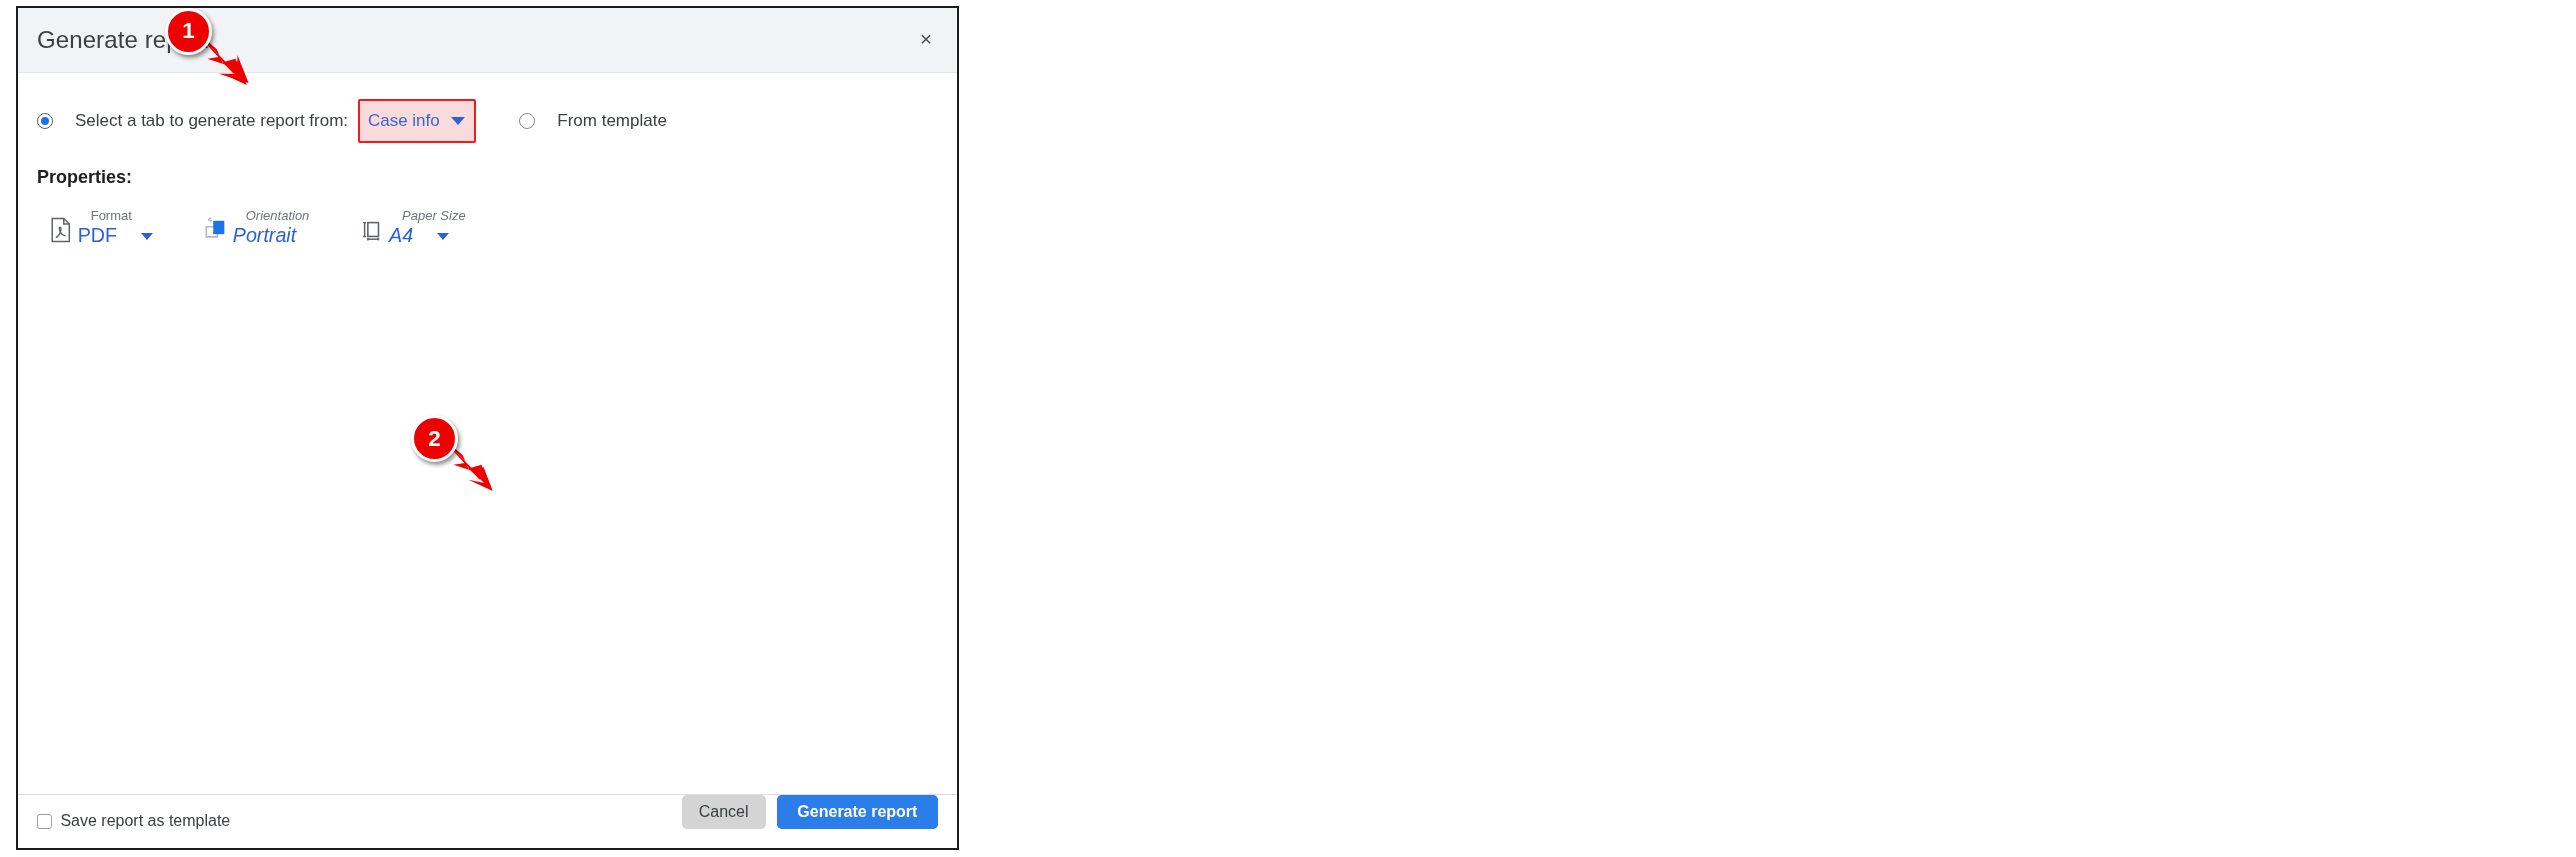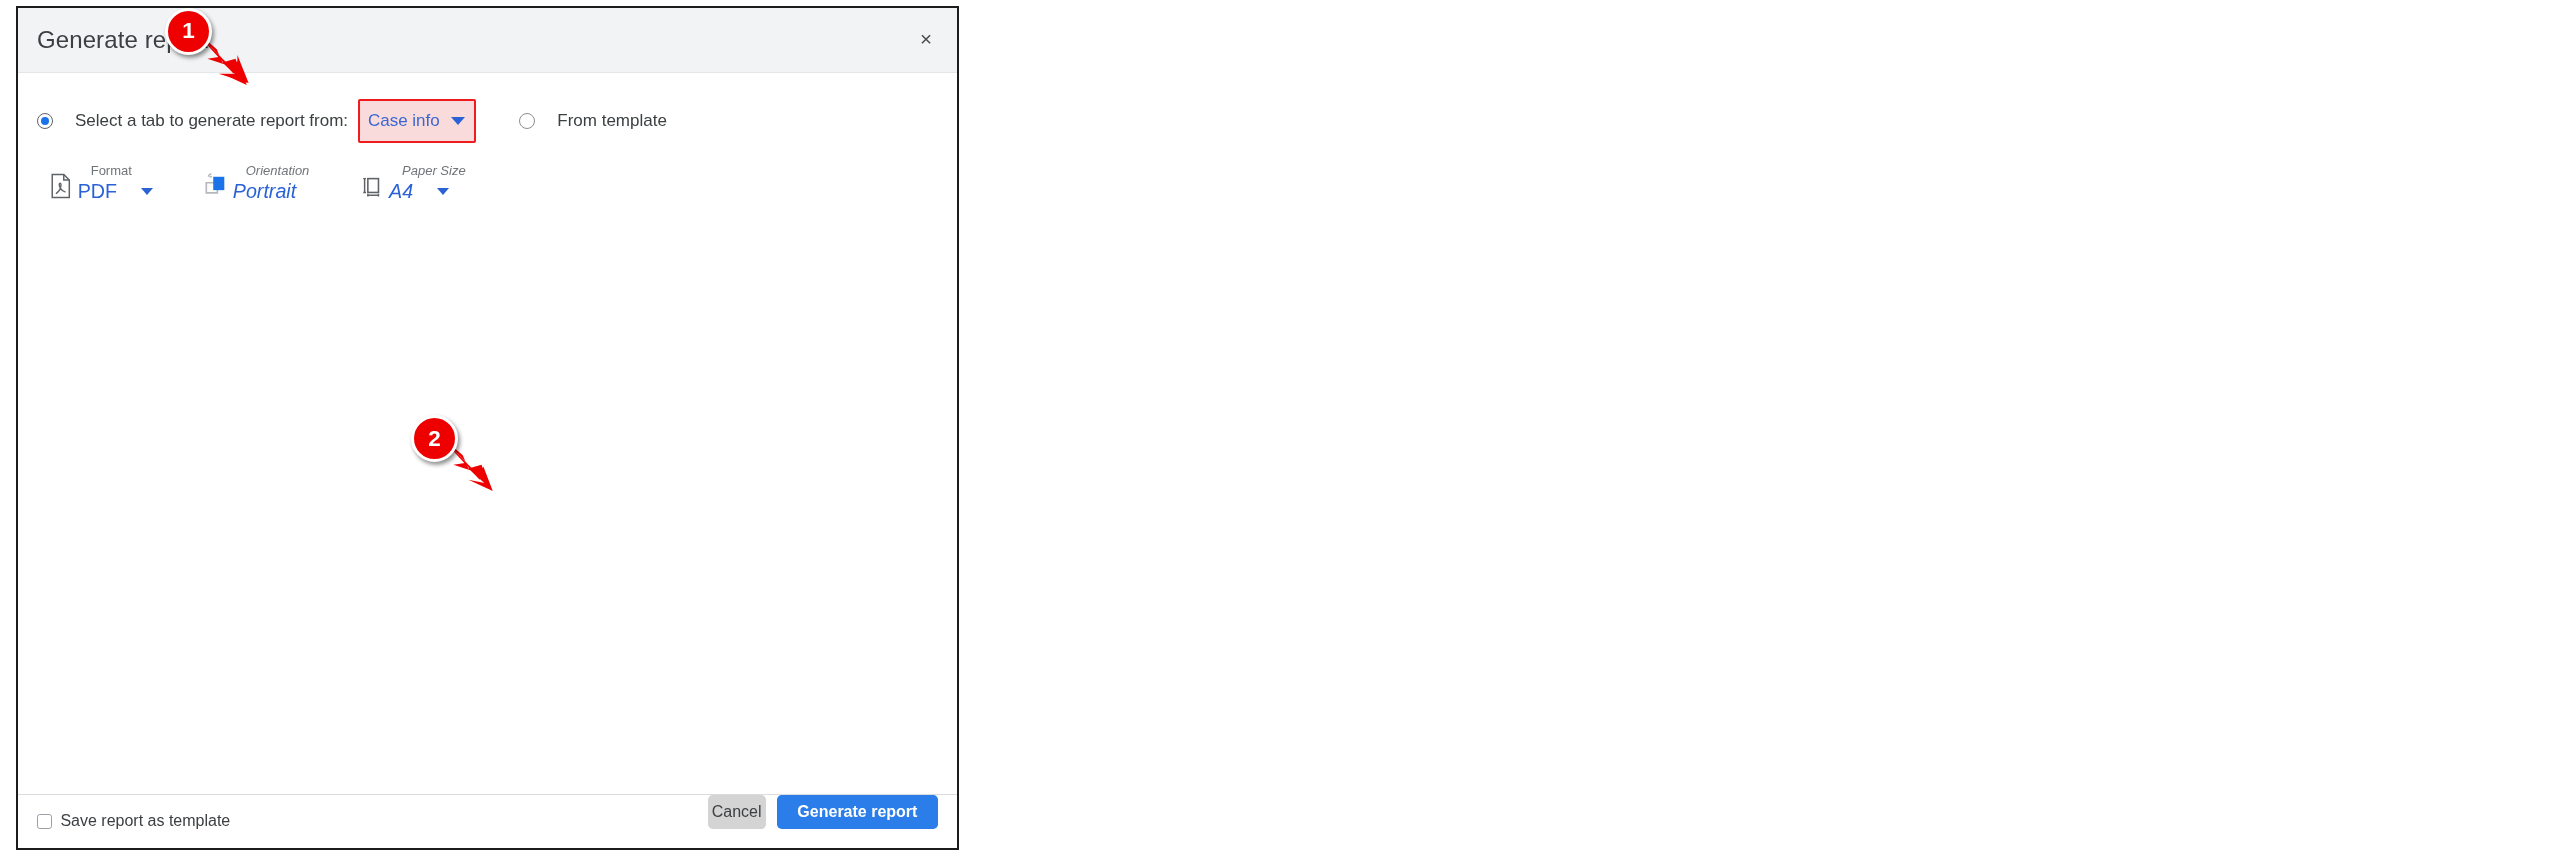--- a/index.html
+++ b/index.html
@@ -247,21 +247,21 @@
   }
   .footer-spacer { flex: 1 1 auto; }
 
   .btn {
     font-family: "Liberation Sans", sans-serif;
     font-size: 16px;
     border: none;
     border-radius: 4.7px;
     cursor: pointer;
     height: 34px;
-    padding: 0 4px;
+    padding: 0 17px;
     white-space: nowrap;
     line-height: 1;
   }
   .btn-cancel {
     background: #d4d4d4;
     color: #3c4043;
   }
   .btn-primary {
     background: #2b7de9;
     color: #ffffff;
@@ -327,20 +327,21 @@
           <span class="caret"></span>
         </div>
 
         <div class="radio-wrap from-template">
           <span class="radio"></span>
           <span class="radio-label">From template</span>
         </div>
 
       </div>
 
+      <div class="properties-title">Properties:</div>
 
       <div class="props-row">
 
         <div class="prop">
           <svg class="prop-icon" viewBox="0 0 26 30">
             <path d="M3.5 2.5 h12.5 l6 6 v19 h-18.5 z" fill="#ffffff" stroke="#5f6368" stroke-width="1.6"></path>
             <path d="M16 2.5 v6 h6" fill="none" stroke="#5f6368" stroke-width="1.6"></path>
             <path d="M8 23 c3.5 -2.5 5 -6.5 5 -9.5 c0 -1.8 -1.6 -2 -1.9 -0.4 c-0.5 2.8 2.6 7.4 6.3 8.2" fill="none" stroke="#5f6368" stroke-width="1.5" stroke-linecap="round"></path>
           </svg>
           <div class="prop-texts">

